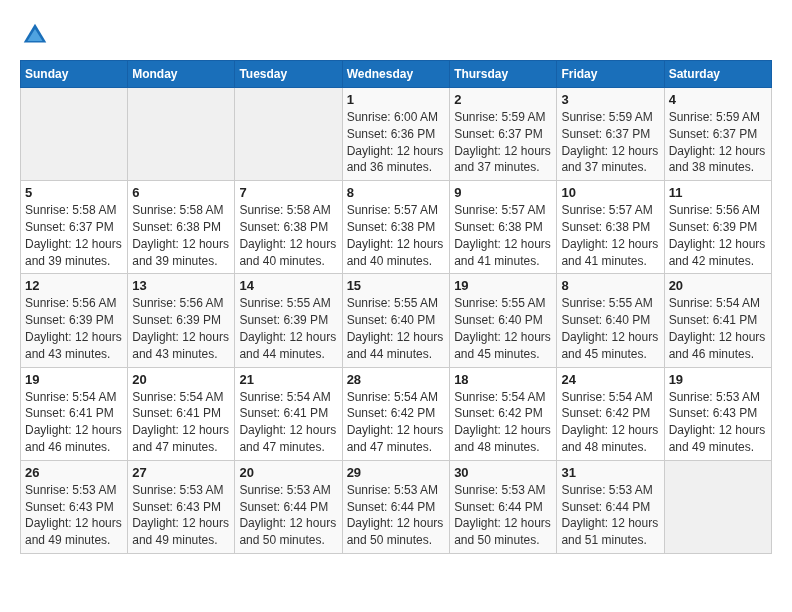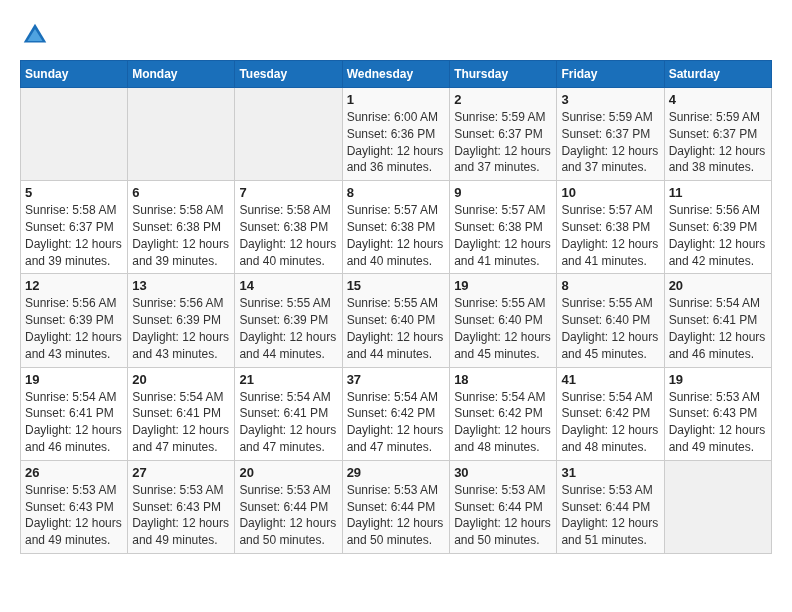--- a/index.html
+++ b/index.html
@@ -216,29 +216,29 @@
         </td>
         <td>
           <span class="day-number">20</span>
           <div class="day-info">Sunrise: 5:54 AM<br>Sunset: 6:41 PM<br>Daylight: 12 hours<br>and 47 minutes.</div>
         </td>
         <td>
           <span class="day-number">21</span>
           <div class="day-info">Sunrise: 5:54 AM<br>Sunset: 6:41 PM<br>Daylight: 12 hours<br>and 47 minutes.</div>
         </td>
         <td>
-          <span class="day-number">37</span>
+          <span class="day-number">28</span>
           <div class="day-info">Sunrise: 5:54 AM<br>Sunset: 6:42 PM<br>Daylight: 12 hours<br>and 47 minutes.</div>
         </td>
         <td>
           <span class="day-number">18</span>
           <div class="day-info">Sunrise: 5:54 AM<br>Sunset: 6:42 PM<br>Daylight: 12 hours<br>and 48 minutes.</div>
         </td>
         <td>
-          <span class="day-number">41</span>
+          <span class="day-number">24</span>
           <div class="day-info">Sunrise: 5:54 AM<br>Sunset: 6:42 PM<br>Daylight: 12 hours<br>and 48 minutes.</div>
         </td>
         <td>
           <span class="day-number">19</span>
           <div class="day-info">Sunrise: 5:53 AM<br>Sunset: 6:43 PM<br>Daylight: 12 hours<br>and 49 minutes.</div>
         </td>
       </tr>
       <tr>
         <td>
           <span class="day-number">26</span>

